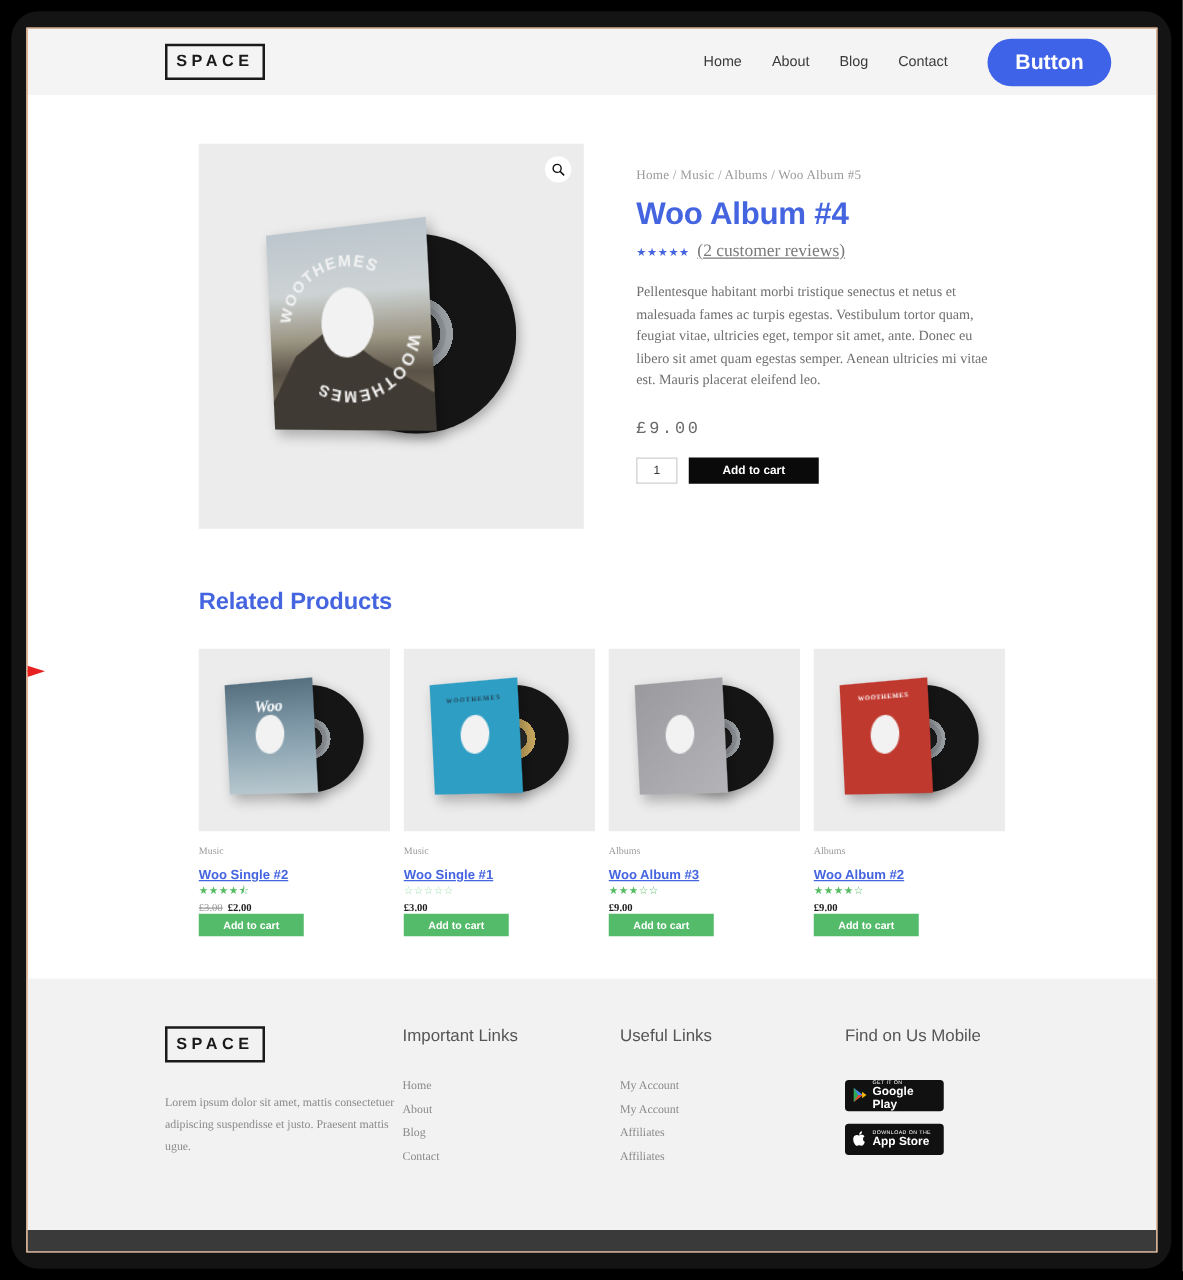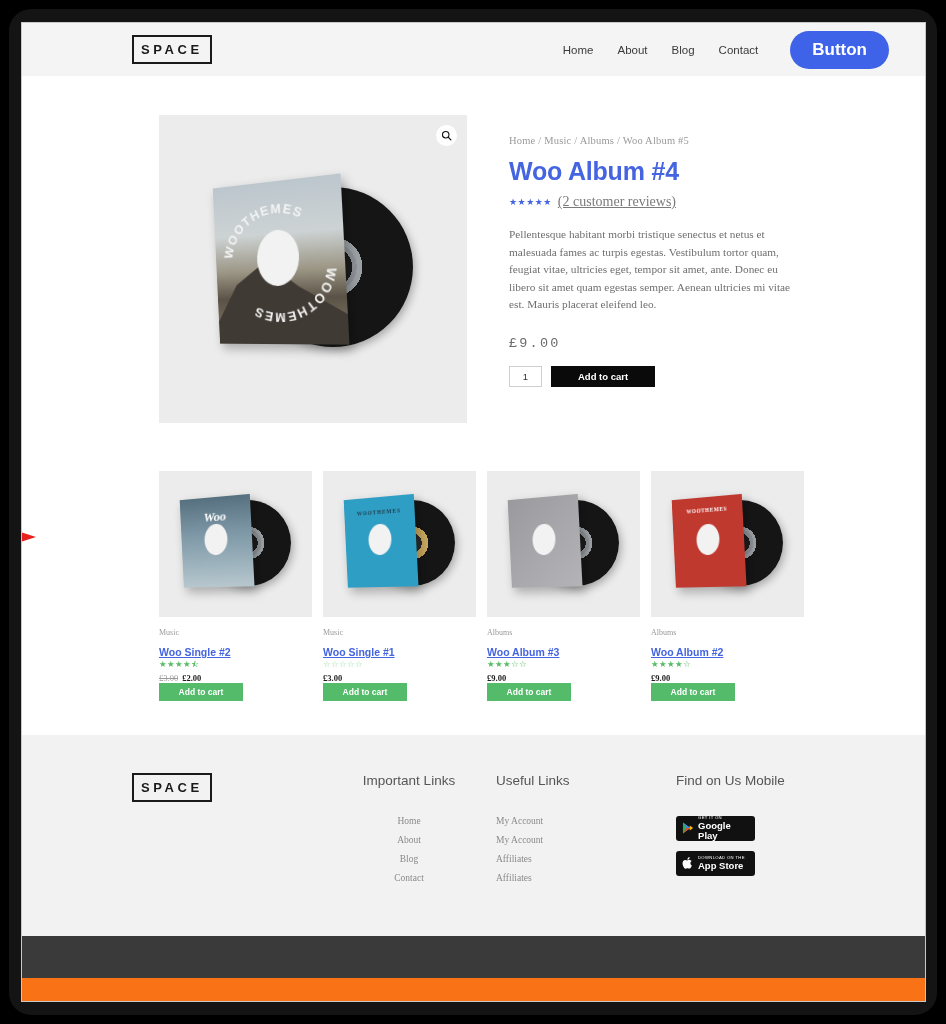--- a/index.html
+++ b/index.html
@@ -248,21 +248,21 @@
   
   .site-footer {
     background:#f2f2f2;
     margin-top: 34px;
     padding: 38px 0 44px 110px;
     display:flex;
     gap: 0;
   }
   .fcol { }
   .fcol.c1 { width: 190px; }
-  .fcol.c2 { width: 174px; text-align: center; }
+  .fcol.c2 { width: 174px; }
   .fcol.c3 { width: 180px; }
   .fcol.c4 { width: 180px; }
   .footer-logo-box { border:2px solid #1a1a1a; padding:3px 7px 4px 7px; display:inline-block; margin-bottom:25px; }
   .footer-desc { font-size:9.5px; line-height:1.85; color:#8a8a8a; font-family:"Liberation Serif", serif; }
   .fcol-title { font-size:13.5px; color:#555; margin-bottom:28px; font-weight:400;}
   .flink { display:block; font-size:9.5px; color:#8a8a8a; text-decoration:none; margin-bottom:9px; font-family:"Liberation Serif", serif;}
   .badge {
     width:79px; height:25px; background:#111; border-radius:3px;
     display:flex; align-items:center; gap:4px; padding:0 6px; margin-bottom:10px; cursor:pointer;
   }
@@ -332,20 +332,21 @@
         <p class="product-desc">Pellentesque habitant morbi tristique senectus et netus et malesuada fames ac turpis egestas. Vestibulum tortor quam, feugiat vitae, ultricies eget, tempor sit amet, ante. Donec eu libero sit amet quam egestas semper. Aenean ultricies mi vitae est. Mauris placerat eleifend leo.</p>
         <div class="price">£9.00</div>
         <form class="cart-row">
           <input class="qty-input" type="text" value="1" style="">
           <button type="button" class="addcart-dark">Add to cart</button>
         </form>
       </div>
     </section>
 
     <section class="related-section">
+      <h2 class="related-title">Related Products</h2>
 
       <svg class="arrow-annot" viewBox="0 0 66 12">
         <line x1="1" y1="6" x2="55" y2="6" stroke="#e82020" stroke-width="1.6"></line>
         <polygon points="66,6 52,1.5 52,10.5" fill="#e82020"></polygon>
       </svg>
 
       <div class="products-grid">
 
         <div class="product-card">
           <div class="thumb">
@@ -424,20 +425,21 @@
         </div>
 
       </div>
     </section>
 
     <footer class="site-footer">
       <div class="fcol c1">
         <div class="footer-logo-box">
           <span class="logo-text">SPACE</span>
         </div>
+        <p class="footer-desc">Lorem ipsum dolor sit amet, mattis consectetuer adipiscing suspendisse et justo. Praesent mattis ugue.</p>
       </div>
 
       <div class="fcol c2">
         <div class="fcol-title">Important Links</div>
         <a class="flink" href="#">Home</a>
         <a class="flink" href="#">About</a>
         <a class="flink" href="#">Blog</a>
         <a class="flink" href="#">Contact</a>
       </div>
 

